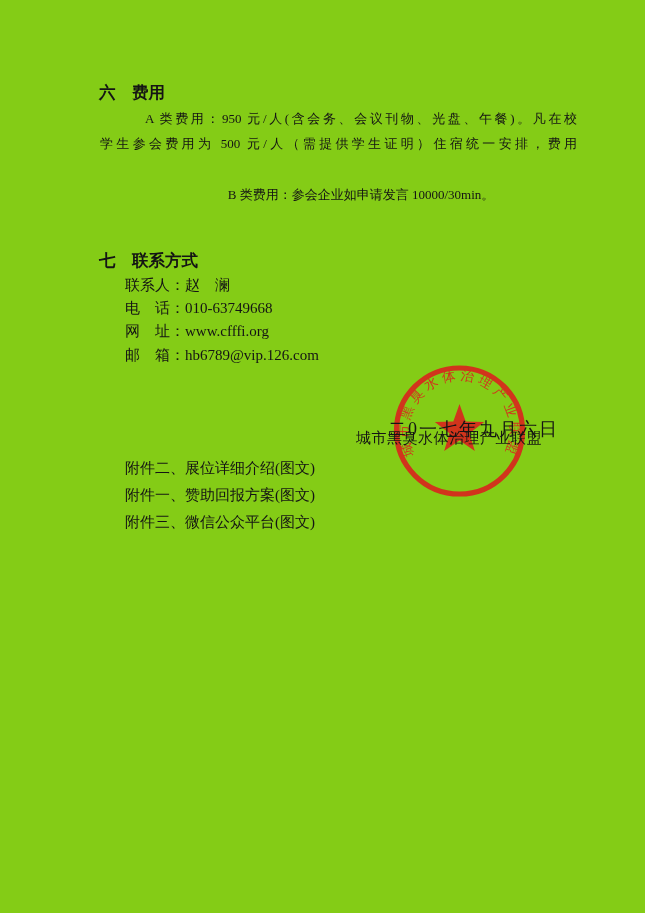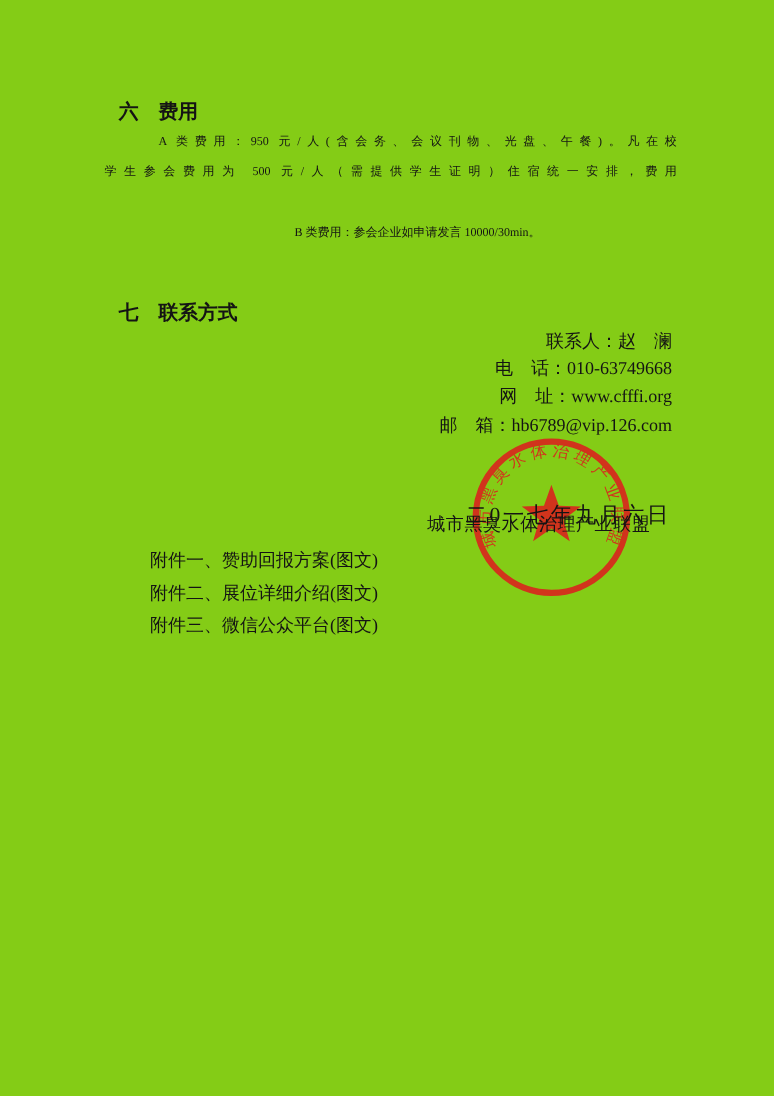--- a/index.html
+++ b/index.html
@@ -7,31 +7,31 @@
     position:relative; width:645px; height:913px; background:#84cc16;
     font-family:"Liberation Serif","DejaVu Serif",serif;
     color:#141414; overflow:hidden;
   }
   .h {
     position:absolute; left:99px; margin:0;
     font-size:16.5px; font-weight:bold; line-height:22px; white-space:nowrap;
   }
   .h6 { top:82px; }
   .h7 { top:250px; }
-  .block { position:absolute; left:87px; width:477px; font-size:10px; }
+  .block { position:absolute; left:100px; width:477px; font-size:13px; }
   .pA { top:106px; }
   .pB { top:182px;text-align:center; }
   .pC { top:207px; }
   .line { white-space:nowrap; height:25.3px; line-height:25.3px; }
   .line.full { text-align:justify; text-align-last:justify; }
   .line.indent { padding-left:45px; }
   .contacts { position:absolute; left:83px; top:274px; width:477px; font-size:15px; }
   .ccol-left { margin-left:42px; }
   .ccol-right { position:absolute; left:291px; top:0; }
-  .crow { height:23.2px; line-height:23.2px; white-space:nowrap;text-align:right; }
+  .crow { height:23.2px; line-height:23.2px; white-space:nowrap; }
   .attach { position:absolute; left:125px; top:455px; font-size:15px; z-index:2; }
   .arow { height:27px; line-height:27px; white-space:nowrap; }
   .sig-date {
     position:absolute; left:388px; top:399px; font-size:18px;
     letter-spacing:2px; line-height:20px; white-space:nowrap; z-index:3;margin-top:20px;
   }
   .sig-org {
     position:absolute; left:356px; top:428px; font-size:15px;
     letter-spacing:0.5px; line-height:20px; white-space:nowrap; z-index:3;
   }
@@ -79,18 +79,18 @@
     <text font-size="13.5" letter-spacing="4" font-family="Liberation Serif, serif" fill="#d7291d">
       <textPath href="#sealArc" startOffset="2">城市黑臭水体治理产业联盟</textPath>
     </text>
     <path d="M74.5,48 L80.7,65.5 L99.2,66 L84.5,77.2 L89.8,95 L74.5,84.5 L59.2,95 L64.5,77.2 L49.8,66 L68.3,65.5 Z" fill="#d7291d"></path>
   </svg>
 
   <div class="sig-date">二0一七年九月六日</div>
   <div class="sig-org">城市黑臭水体治理产业联盟</div>
 
   <div class="attach">
+    <div class="arow">附件二、展位详细介绍(图文)</div>
     <div class="arow">附件一、赞助回报方案(图文)</div>
-    <div class="arow">附件二、展位详细介绍(图文)</div>
     <div class="arow">附件三、微信公众平台(图文)</div>
   </div>
 
 </div>
 
 </body></html>

